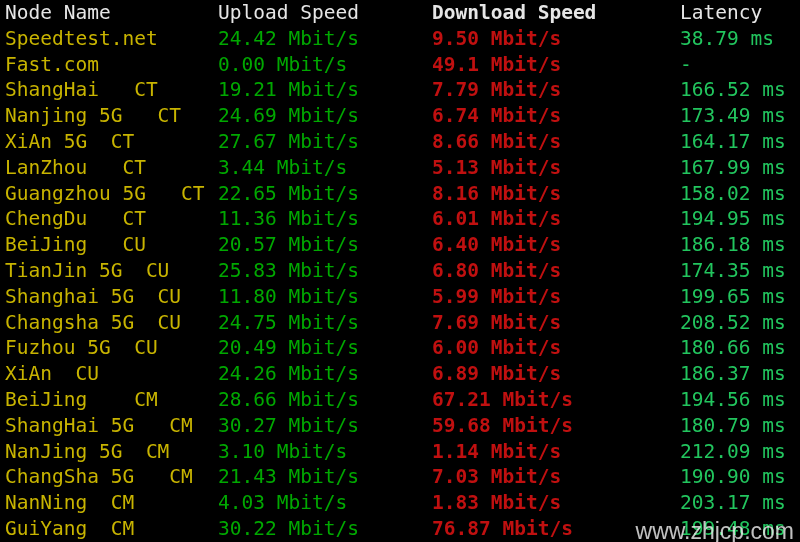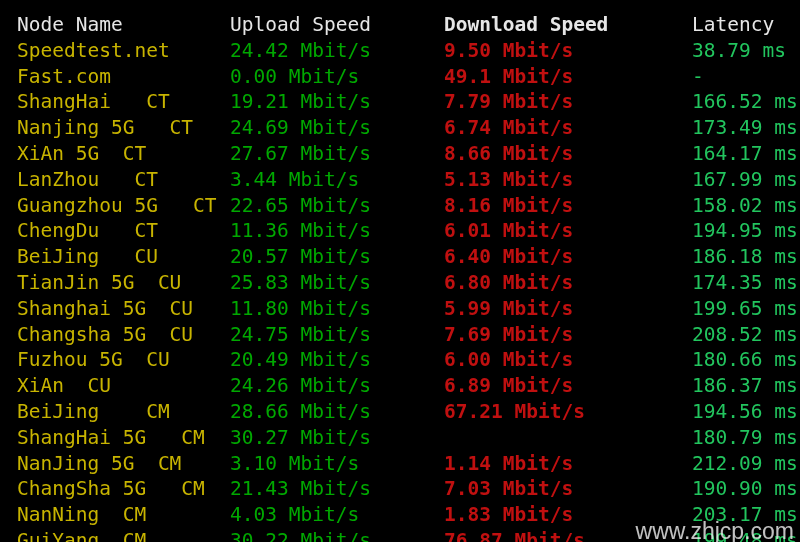--- a/index.html
+++ b/index.html
@@ -13,21 +13,21 @@
     height: 542px;
     overflow: hidden;
     font-family: "DejaVu Sans Mono", "Liberation Mono", monospace;
   }
   #terminal {
     position: relative;
     width: 800px;
     height: 542px;
     background: #000000;
     box-sizing: border-box;
-    padding: 12px;
+    padding: 0;
     border-radius: 11px;
   }
   .row {
     position: relative;
     height: 25.8px;
     line-height: 25.8px;
     white-space: pre;
     font-size: 19.5px;
     letter-spacing: 0px;
   }
@@ -81,21 +81,21 @@
       <div class="row"><span class="cell col-node c-node">LanZhou   CT</span><span class="cell col-upload c-upload">3.44 Mbit/s</span><span class="cell col-down c-download">5.13 Mbit/s</span><span class="cell col-lat c-latency">167.99 ms</span></div>
       <div class="row"><span class="cell col-node c-node">Guangzhou 5G   CT</span><span class="cell col-upload c-upload">22.65 Mbit/s</span><span class="cell col-down c-download">8.16 Mbit/s</span><span class="cell col-lat c-latency">158.02 ms</span></div>
       <div class="row"><span class="cell col-node c-node">ChengDu   CT</span><span class="cell col-upload c-upload">11.36 Mbit/s</span><span class="cell col-down c-download">6.01 Mbit/s</span><span class="cell col-lat c-latency">194.95 ms</span></div>
       <div class="row"><span class="cell col-node c-node">BeiJing   CU</span><span class="cell col-upload c-upload">20.57 Mbit/s</span><span class="cell col-down c-download">6.40 Mbit/s</span><span class="cell col-lat c-latency">186.18 ms</span></div>
       <div class="row"><span class="cell col-node c-node">TianJin 5G  CU</span><span class="cell col-upload c-upload">25.83 Mbit/s</span><span class="cell col-down c-download">6.80 Mbit/s</span><span class="cell col-lat c-latency">174.35 ms</span></div>
       <div class="row"><span class="cell col-node c-node">Shanghai 5G  CU</span><span class="cell col-upload c-upload">11.80 Mbit/s</span><span class="cell col-down c-download">5.99 Mbit/s</span><span class="cell col-lat c-latency">199.65 ms</span></div>
       <div class="row"><span class="cell col-node c-node">Changsha 5G  CU</span><span class="cell col-upload c-upload">24.75 Mbit/s</span><span class="cell col-down c-download">7.69 Mbit/s</span><span class="cell col-lat c-latency">208.52 ms</span></div>
       <div class="row"><span class="cell col-node c-node">Fuzhou 5G  CU</span><span class="cell col-upload c-upload">20.49 Mbit/s</span><span class="cell col-down c-download">6.00 Mbit/s</span><span class="cell col-lat c-latency">180.66 ms</span></div>
       <div class="row"><span class="cell col-node c-node">XiAn  CU</span><span class="cell col-upload c-upload">24.26 Mbit/s</span><span class="cell col-down c-download">6.89 Mbit/s</span><span class="cell col-lat c-latency">186.37 ms</span></div>
       <div class="row"><span class="cell col-node c-node">BeiJing    CM</span><span class="cell col-upload c-upload">28.66 Mbit/s</span><span class="cell col-down c-download">67.21 Mbit/s</span><span class="cell col-lat c-latency">194.56 ms</span></div>
-      <div class="row"><span class="cell col-node c-node">ShangHai 5G   CM</span><span class="cell col-upload c-upload">30.27 Mbit/s</span><span class="cell col-lat c-latency">180.79 ms</span></div>
+      <div class="row"><span class="cell col-node c-node">ShangHai 5G   CM</span><span class="cell col-upload c-upload">30.27 Mbit/s</span><span class="cell col-down c-download">59.68 Mbit/s</span><span class="cell col-lat c-latency">180.79 ms</span></div>
       <div class="row"><span class="cell col-node c-node">NanJing 5G  CM</span><span class="cell col-upload c-upload">3.10 Mbit/s</span><span class="cell col-down c-download">1.14 Mbit/s</span><span class="cell col-lat c-latency">212.09 ms</span></div>
       <div class="row"><span class="cell col-node c-node">ChangSha 5G   CM</span><span class="cell col-upload c-upload">21.43 Mbit/s</span><span class="cell col-down c-download">7.03 Mbit/s</span><span class="cell col-lat c-latency">190.90 ms</span></div>
       <div class="row"><span class="cell col-node c-node">NanNing  CM</span><span class="cell col-upload c-upload">4.03 Mbit/s</span><span class="cell col-down c-download">1.83 Mbit/s</span><span class="cell col-lat c-latency">203.17 ms</span></div>
       <div class="row"><span class="cell col-node c-node">GuiYang  CM</span><span class="cell col-upload c-upload">30.22 Mbit/s</span><span class="cell col-down c-download">76.87 Mbit/s</span><span class="cell col-lat c-latency">199.48 ms</span></div>
     </div>
 
   <div id="watermark">www.zhjcp.com</div>
 </div>
 
 </body></html>

